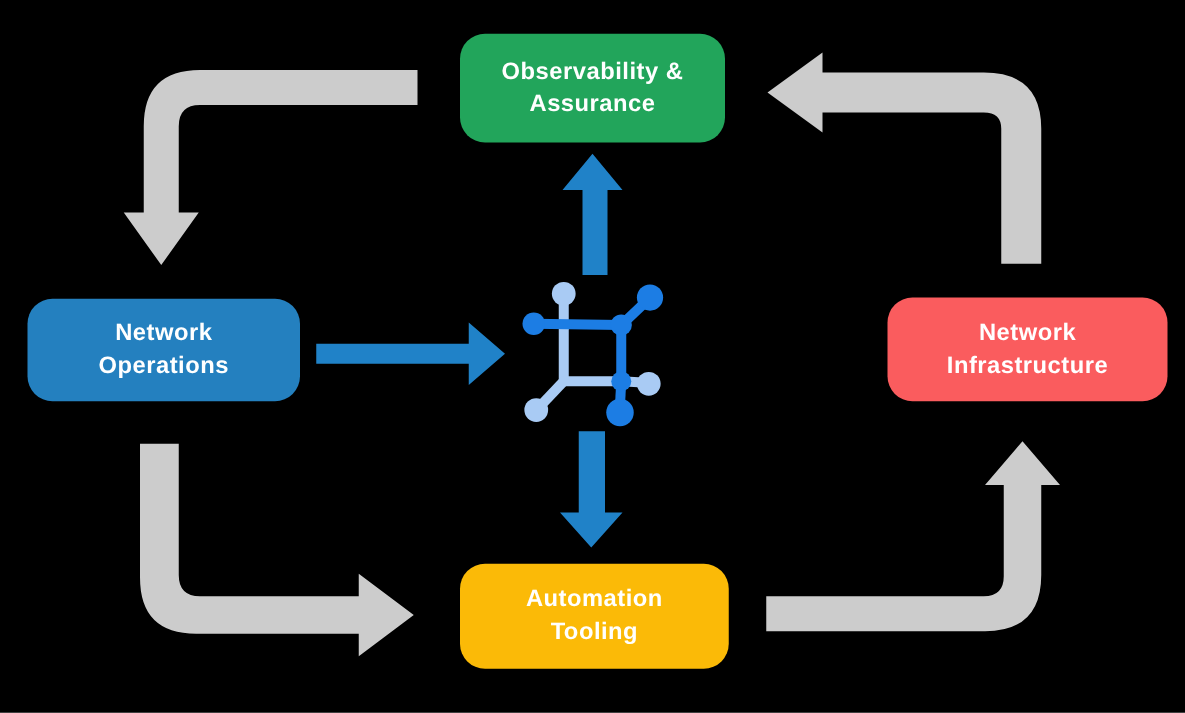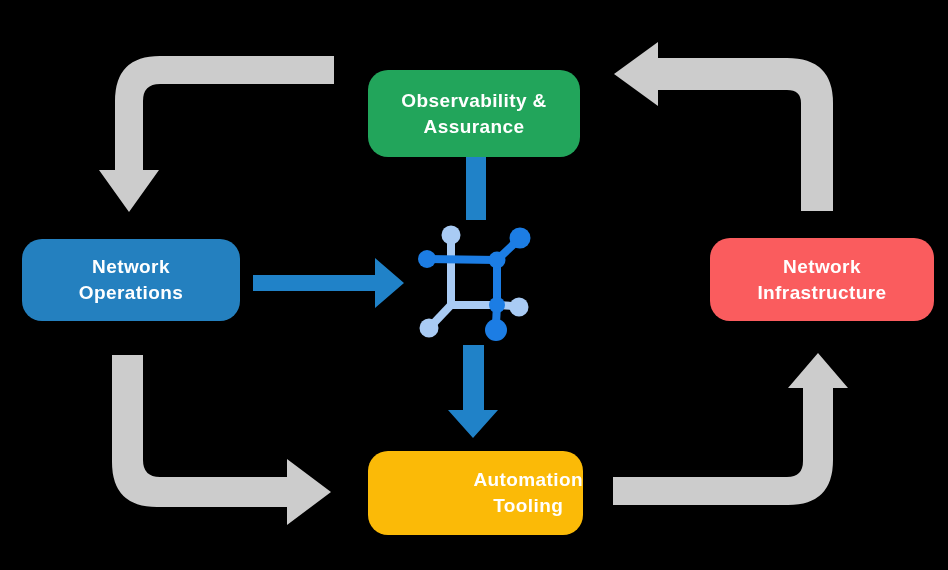--- a/index.html
+++ b/index.html
@@ -19,24 +19,24 @@
   }
   .node-label {
     color: #fff;
     font-size: 19px;
     font-weight: 700;
     letter-spacing: 0.4px;
     line-height: 26px;
     text-align: center;
     white-space: pre-line;
   }
-  #node-observability { left: 368px; top: 27px;  width: 212px; height: 87px; margin-top: 43px; }
+  #node-observability { left: 368px; top: 27px;  width: 212px; height: 87px; }
   #node-operations    { left: 22px;  top: 239px; width: 218px; height: 82px; }
   #node-infrastructure{ left: 710px; top: 238px; width: 224px; height: 83px; }
-  #node-automation    { left: 368px; top: 451px; width: 215px; height: 84px; justify-content: flex-end; }
+  #node-automation    { left: 368px; top: 451px; width: 215px; height: 84px; }
 </style>
 </head>
 <body>
 
 <div id="stage" style="background: rgb(0, 0, 0);">
 
   <svg id="arrows-svg" width="948" height="570" viewBox="0 0 948 570">
 
     <g fill="#CCCCCC">
       <path d="M 334 56 L 160 56 Q 115 56 115 101 L 115 170 L 99 170 L 129 212 L 159 170

